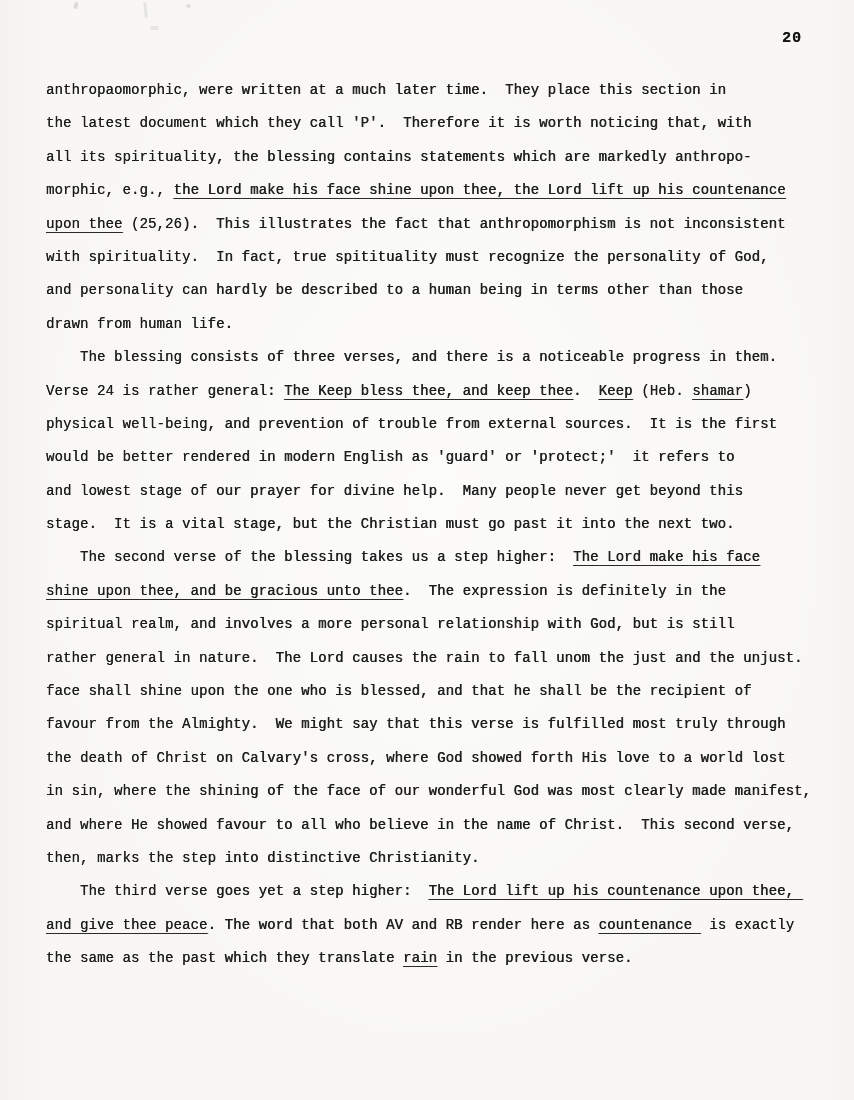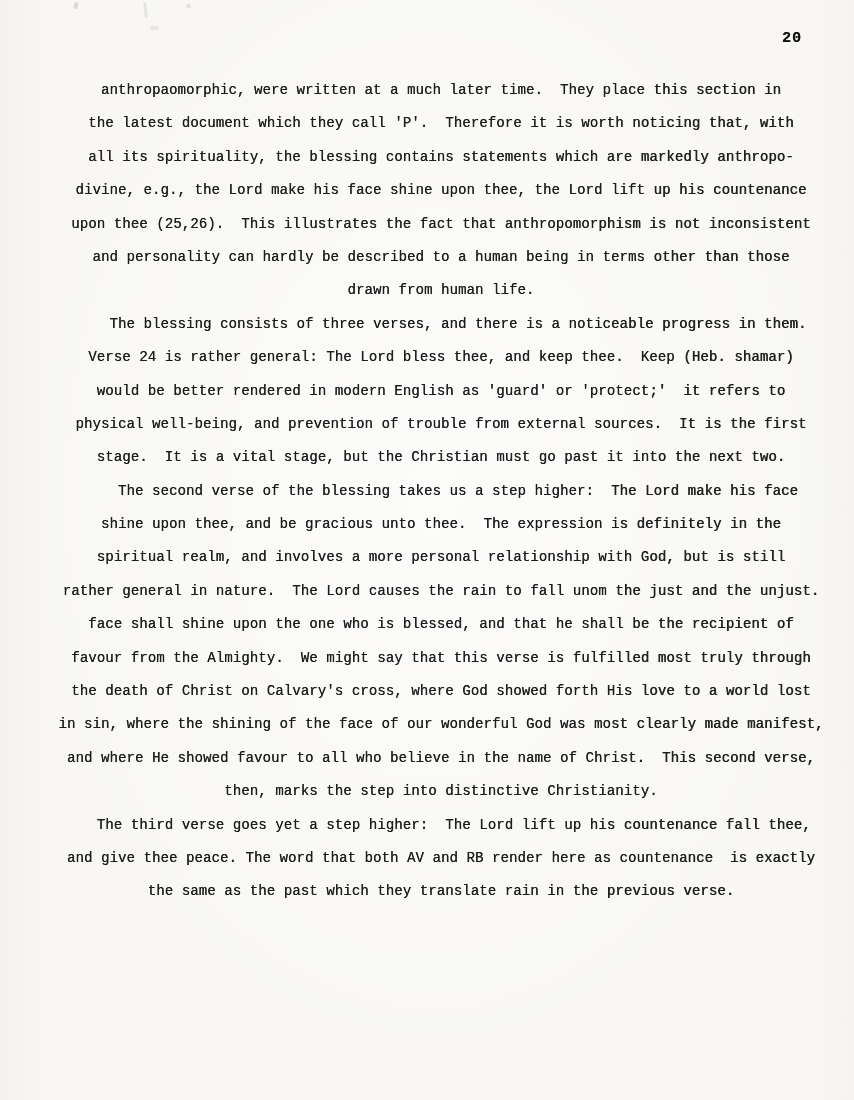--- a/index.html
+++ b/index.html
@@ -38,23 +38,23 @@
     width: 790px;
   }
   .line {
     white-space: pre;
     font-size: 14px;
     line-height: 33.4px;
     height: 33.4px;
     letter-spacing: 0.1px;
     color: #1c1c1c;
     text-shadow: 0.35px 0 0 rgba(20,20,20,0.85);
-    text-align: center;
   }
   .u {
+    text-decoration: underline;
     text-decoration-thickness: 1.4px;
     text-underline-offset: 4px;
     text-decoration-color: #2a2a2a;
   }
   .smudge {
     position: absolute;
     background: rgba(90,90,90,0.18);
     border-radius: 2px;
   }
   .s1 { left: 74px;  top: 2px;  width: 4px;  height: 7px; transform: rotate(12deg); }
@@ -71,37 +71,39 @@
   <div class="smudge s3"></div>
   <div class="smudge s4"></div>
 
   <div class="page-number">20</div>
 
   <div class="text-block">
     <div id="document-lines">
         <div class="line"><span>anthropaomorphic, were written at a much later time.  They place this section in</span></div>
         <div class="line"><span>the latest document which they call 'P'.  Therefore it is worth noticing that, with</span></div>
         <div class="line"><span>all its spirituality, the blessing contains statements which are markedly anthropo-</span></div>
-        <div class="line"><span>divine, e.g., </span><span class="u">the Lord make his face shine upon thee, the Lord lift up his countenance</span></div>
+        <div class="line"><span>morphic, e.g., </span><span class="u">the Lord make his face shine upon thee, the Lord lift up his countenance</span></div>
         <div class="line"><span class="u">upon thee</span><span> (25,26).  This illustrates the fact that anthropomorphism is not inconsistent</span></div>
+        <div class="line"><span>with spirituality.  In fact, true spitituality must recognize the personality of God,</span></div>
         <div class="line"><span>and personality can hardly be described to a human being in terms other than those</span></div>
         <div class="line"><span>drawn from human life.</span></div>
         <div class="line"><span>    The blessing consists of three verses, and there is a noticeable progress in them.</span></div>
-        <div class="line"><span>Verse 24 is rather general: </span><span class="u">The Lord bless thee, and keep thee</span><span>.  </span><span class="u">Keep</span><span> (Heb. </span><span class="u">shamar</span><span>)</span></div>
+        <div class="line"><span>Verse 24 is rather general: </span><span class="u">The Keep bless thee, and keep thee</span><span>.  </span><span class="u">Keep</span><span> (Heb. </span><span class="u">shamar</span><span>)</span></div>
+        <div class="line"><span>physical well-being, and prevention of trouble from external sources.  It is the first</span></div>
         <div class="line"><span>would be better rendered in modern English as 'guard' or 'protect;'  it refers to</span></div>
-        <div class="line"><span>physical well-being, and prevention of trouble from external sources.  It is the first</span></div>
+        <div class="line"><span>and lowest stage of our prayer for divine help.  Many people never get beyond this</span></div>
         <div class="line"><span>stage.  It is a vital stage, but the Christian must go past it into the next two.</span></div>
         <div class="line"><span>    The second verse of the blessing takes us a step higher:  </span><span class="u">The Lord make his face</span></div>
         <div class="line"><span class="u">shine upon thee, and be gracious unto thee</span><span>.  The expression is definitely in the</span></div>
         <div class="line"><span>spiritual realm, and involves a more personal relationship with God, but is still</span></div>
         <div class="line"><span>rather general in nature.  The Lord causes the rain to fall unom the just and the unjust.</span></div>
         <div class="line"><span>face shall shine upon the one who is blessed, and that he shall be the recipient of</span></div>
         <div class="line"><span>favour from the Almighty.  We might say that this verse is fulfilled most truly through</span></div>
         <div class="line"><span>the death of Christ on Calvary's cross, where God showed forth His love to a world lost</span></div>
         <div class="line"><span>in sin, where the shining of the face of our wonderful God was most clearly made manifest,</span></div>
         <div class="line"><span>and where He showed favour to all who believe in the name of Christ.  This second verse,</span></div>
         <div class="line"><span>then, marks the step into distinctive Christianity.</span></div>
-        <div class="line"><span>    The third verse goes yet a step higher:  </span><span class="u">The Lord lift up his countenance fall thee, </span></div>
+        <div class="line"><span>    The third verse goes yet a step higher:  </span><span class="u">The Lord lift up his countenance upon thee, </span></div>
         <div class="line"><span class="u">and give thee peace</span><span>. The word that both AV and RB render here as </span><span class="u">countenance </span><span> is exactly</span></div>
         <div class="line"><span>the same as the past which they translate </span><span class="u">rain</span><span> in the previous verse.</span></div>
       </div>
   </div>
 </div>
 
 </body></html>

